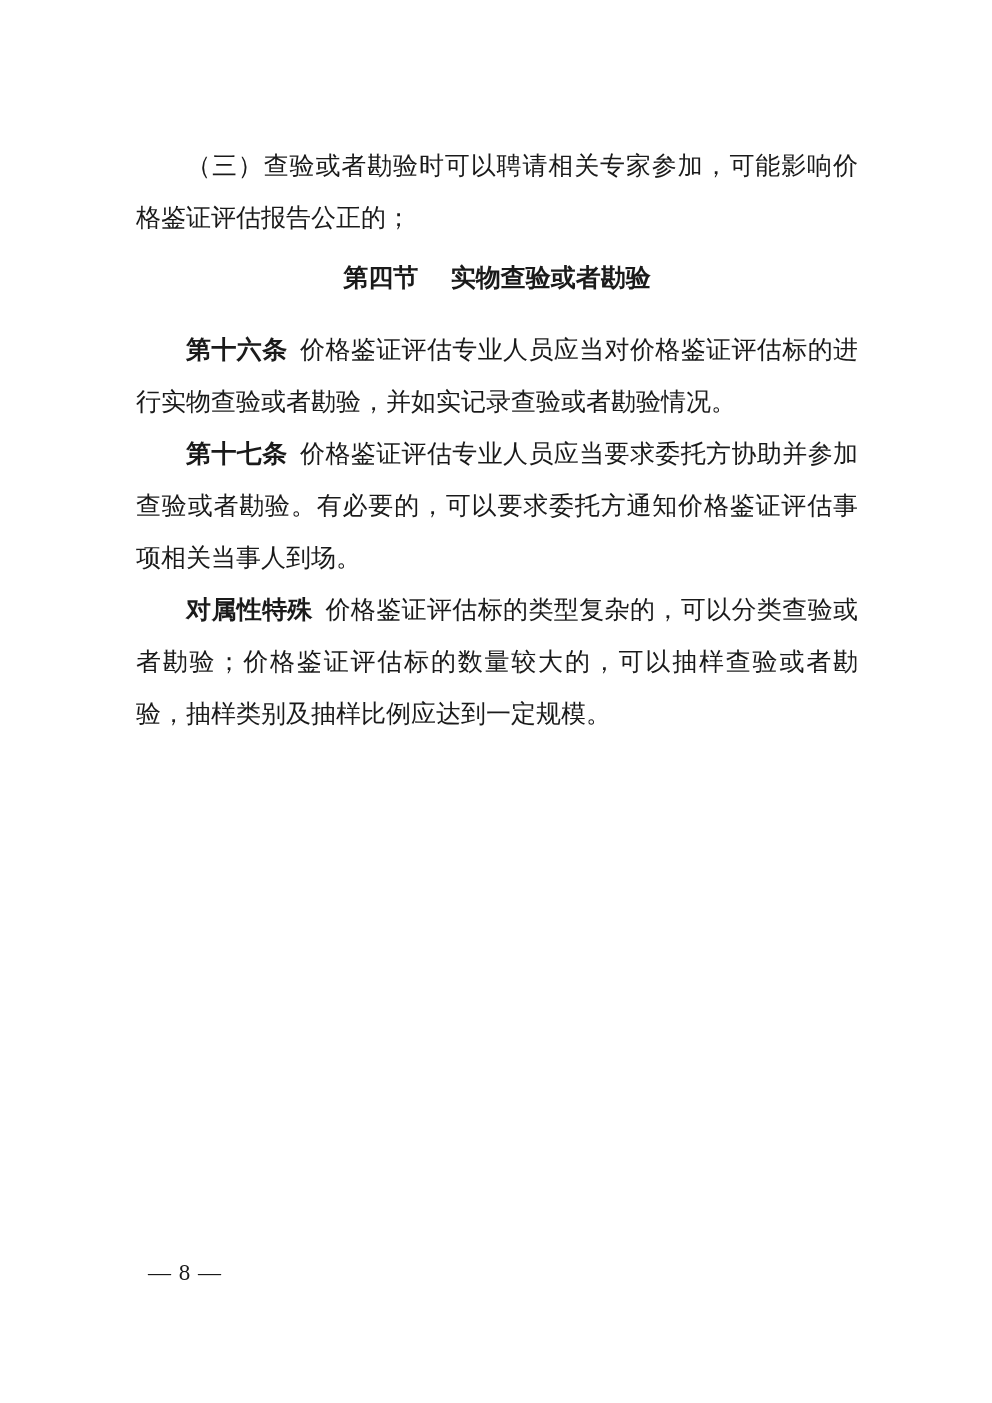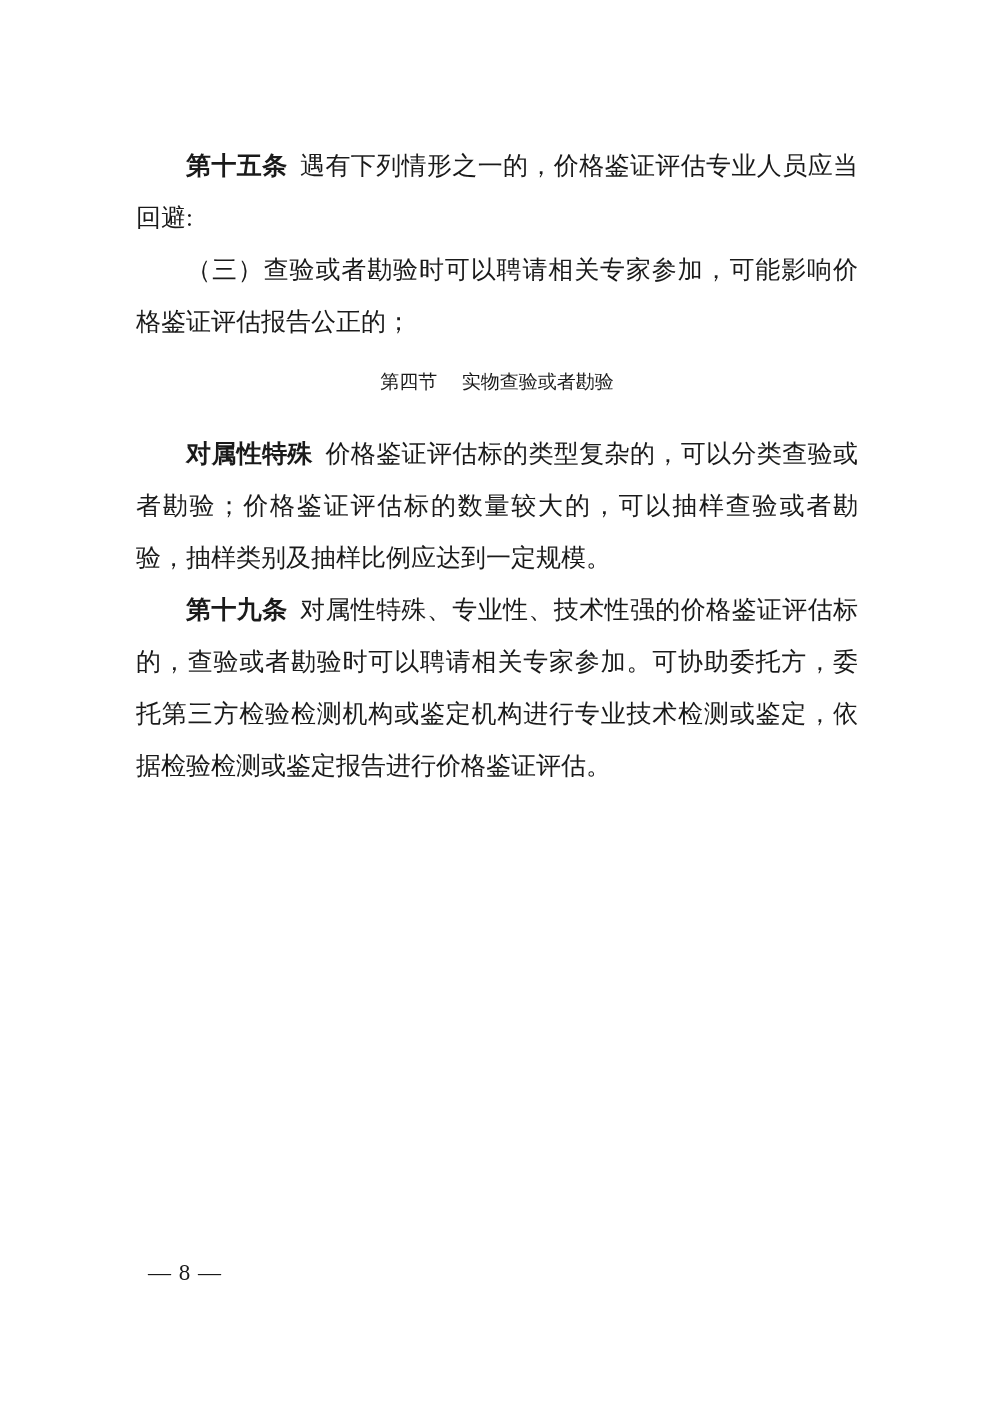--- a/index.html
+++ b/index.html
@@ -23,23 +23,23 @@
     line-height: 52px;
     text-align: justify;
     text-indent: 2em;
     word-break: break-all;
   }
   .article-label {
     font-weight: bold;
     margin-right: 0.5em;
   }
   .section-heading {
-    font-size: 19px;
+    font-size: 25px;
     line-height: 52px;
-    font-weight: normal;
+    font-weight: bold;
     text-align: center;
     text-indent: 0;
     margin: 8px 0 20px 0;
   }
   .section-label {
     margin-right: 1.3em;
   }
   .page-number {
     position: absolute;
     left: 148px;
@@ -47,38 +47,38 @@
     font-size: 23px;
     letter-spacing: 1px;
     color: #1a1a1a;
   }
 </style>
 </head>
 <body>
 
 <div class="content">
 
-  <p class="para">
-    <span class="article-label">第十五条</span><span>遇有下列情形之一的，价格鉴证评估专业人员应当回避:</span>
-  </p>
 
 
 
   <p class="para">（三）查验或者勘验时可以聘请相关专家参加，可能影响价格鉴证评估报告公正的；</p>
 
 
   <h2 class="section-heading">
     <span class="section-label">第四节</span><span>实物查验或者勘验</span>
   </h2>
 
+  <p class="para">
+    <span class="article-label">第十六条</span><span>价格鉴证评估专业人员应当对价格鉴证评估标的进行实物查验或者勘验，并如实记录查验或者勘验情况。</span>
+  </p>
 
+  <p class="para">
+    <span class="article-label">第十七条</span><span>价格鉴证评估专业人员应当要求委托方协助并参加查验或者勘验。有必要的，可以要求委托方通知价格鉴证评估事项相关当事人到场。</span>
+  </p>
 
   <p class="para">
     <span class="article-label">对属性特殊</span><span>价格鉴证评估标的类型复杂的，可以分类查验或者勘验；价格鉴证评估标的数量较大的，可以抽样查验或者勘验，抽样类别及抽样比例应达到一定规模。</span>
   </p>
 
-  <p class="para">
-    <span class="article-label">第十九条</span><span>对属性特殊、专业性、技术性强的价格鉴证评估标的，查验或者勘验时可以聘请相关专家参加。可协助委托方，委托第三方检验检测机构或鉴定机构进行专业技术检测或鉴定，依据检验检测或鉴定报告进行价格鉴证评估。</span>
-  </p>
 
 </div>
 
 <div class="page-number">— 8 —</div>
 
 </body></html>

